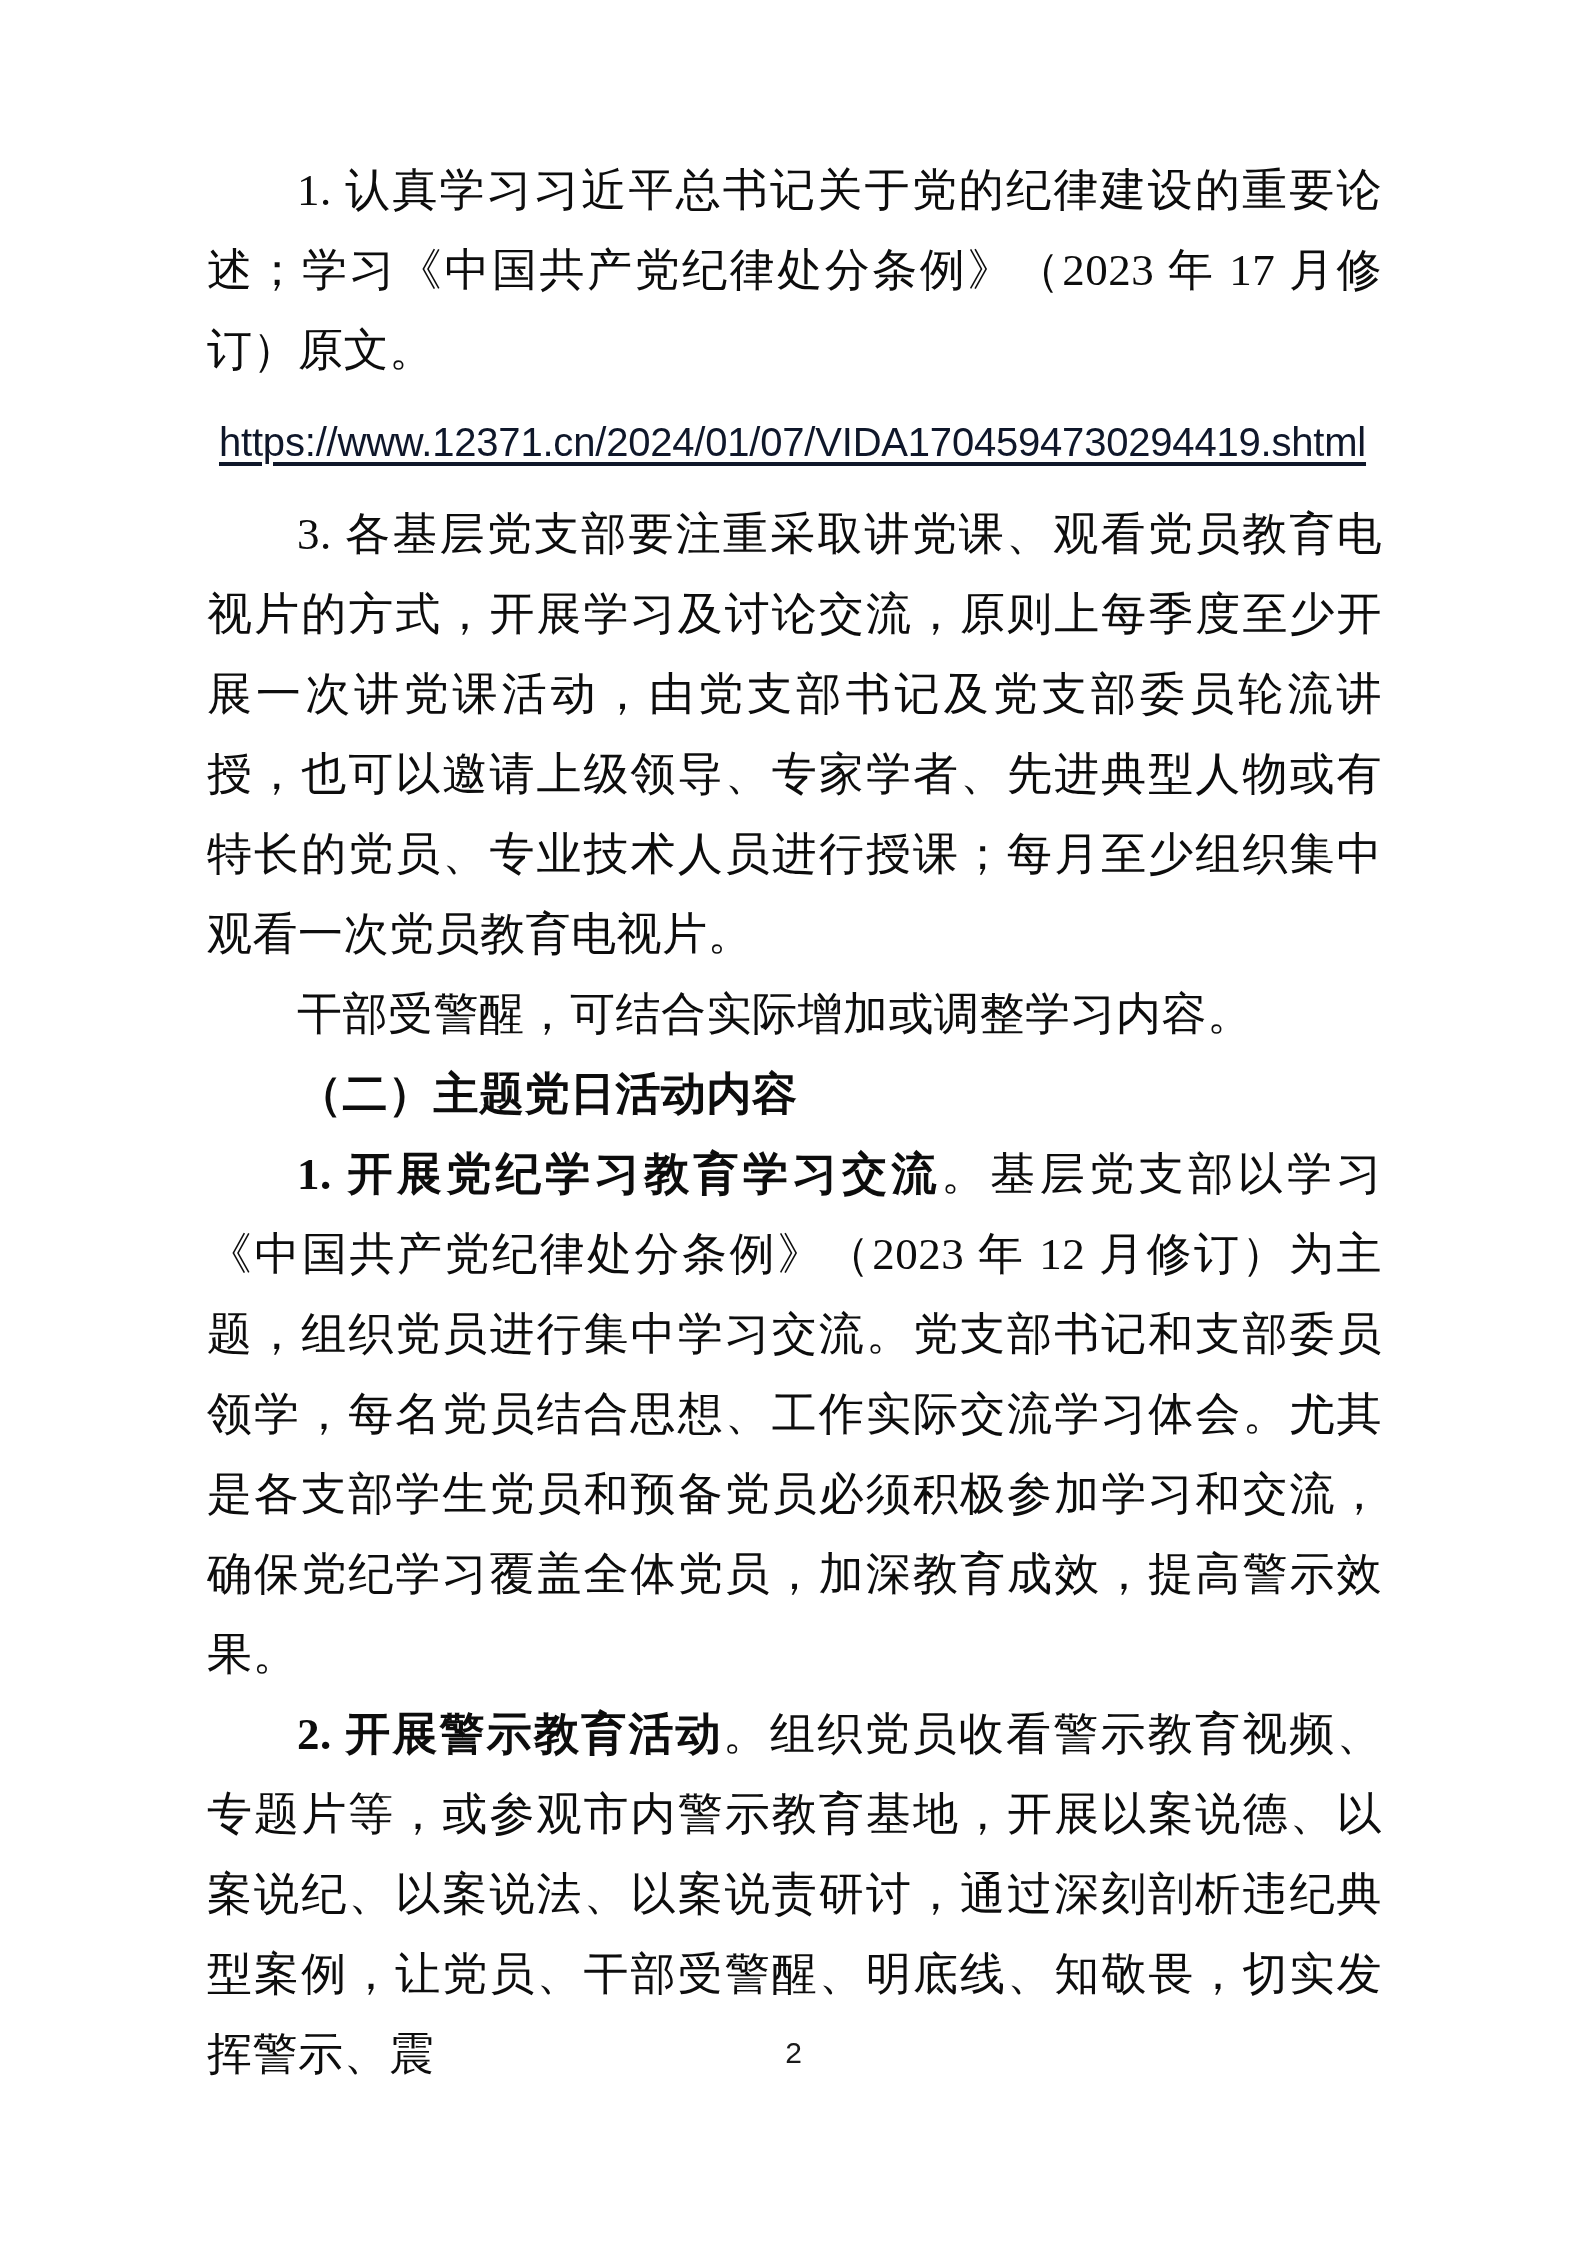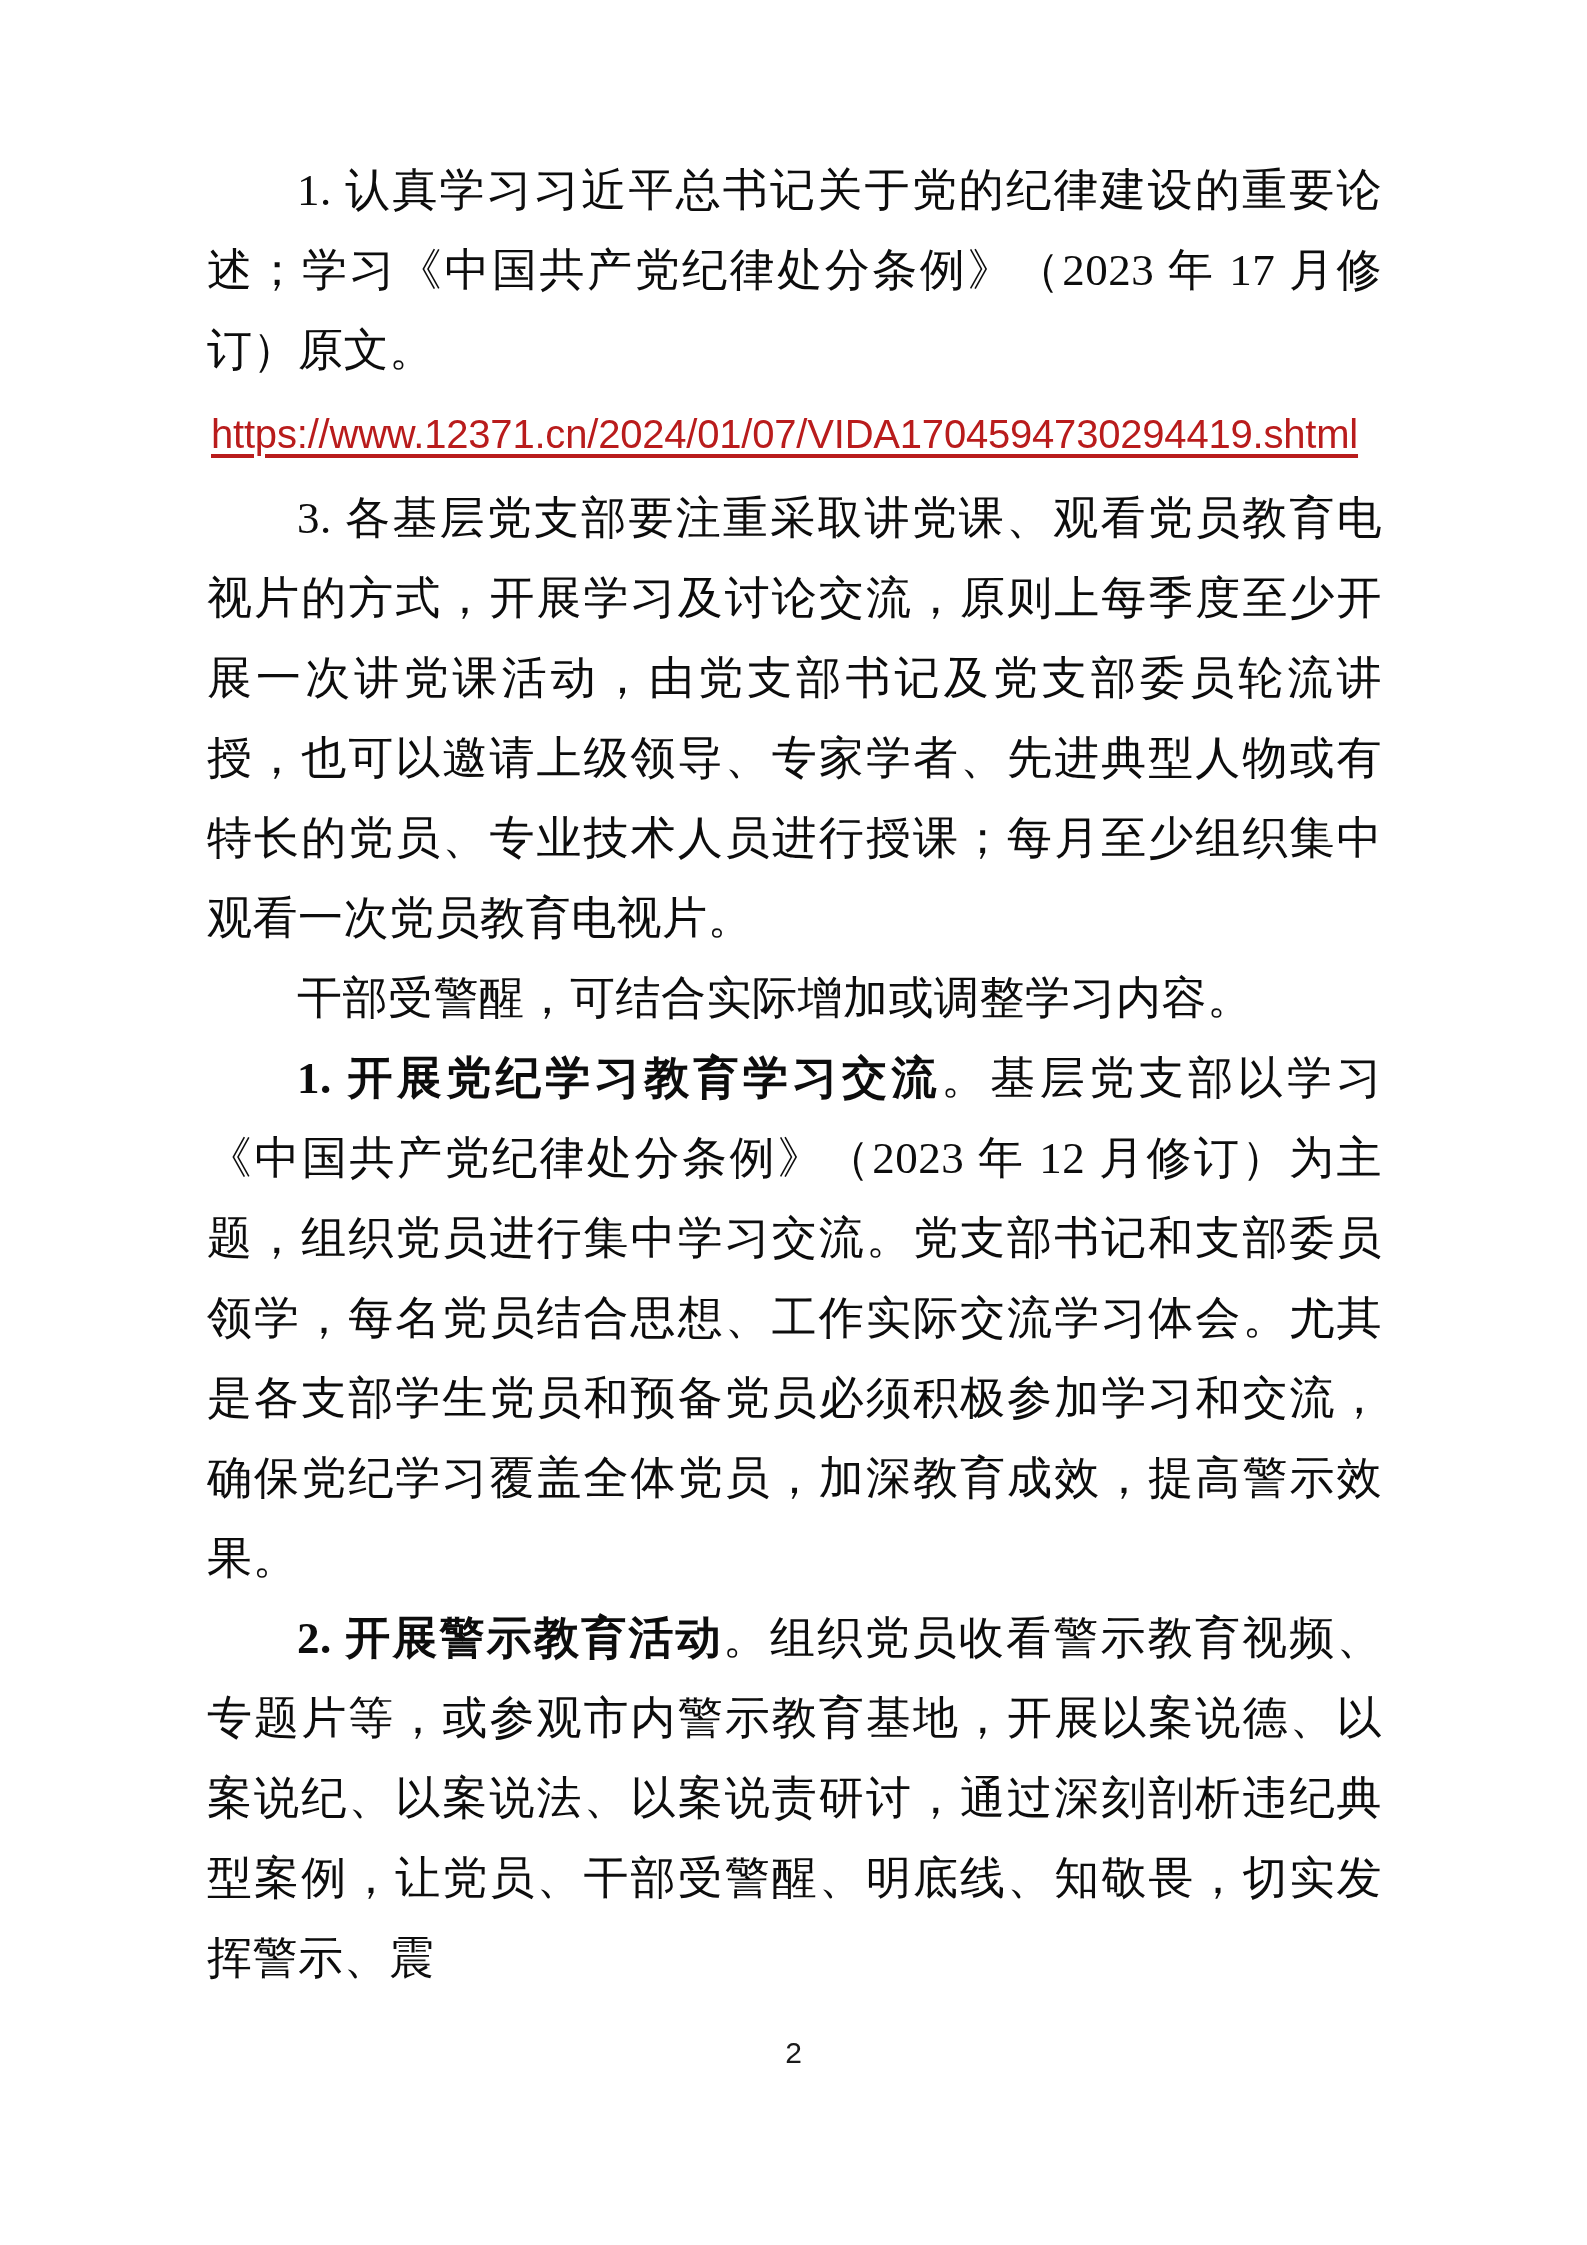--- a/index.html
+++ b/index.html
@@ -40,25 +40,25 @@
   }
   p.heading {
     font-weight: bold;
     text-indent: 90px;
   }
   .bold-run {
     font-weight: bold;
     margin-top: 36px;
   }
   .link-line {
-    margin: 4px;
+    margin: 12px;
     font-size: 40px;
     line-height: 80px;
     font-family: "Liberation Sans", "DejaVu Sans", sans-serif;
-    color: #b91c1c;
+    color: #0f172a;
     text-decoration: underline;
     text-underline-offset: 6px;
     letter-spacing: -0.2px;
     word-break: break-all;
     cursor: pointer;
   }
   .page-number {
     position: absolute;
     left: 0;
     right: 0;
@@ -79,20 +79,21 @@
 
     <p class="indent">1. 认真学习习近平总书记关于党的纪律建设的重要论述；学习《中国共产党纪律处分条例》（2023 年 17 月修订）原文。</p>
 
 
     <p class="link-line">https://www.12371.cn/2024/01/07/VIDA1704594730294419.shtml</p>
 
     <p class="indent">3. 各基层党支部要注重采取讲党课、观看党员教育电视片的方式，开展学习及讨论交流，原则上每季度至少开展一次讲党课活动，由党支部书记及党支部委员轮流讲授，也可以邀请上级领导、专家学者、先进典型人物或有特长的党员、专业技术人员进行授课；每月至少组织集中观看一次党员教育电视片。</p>
 
     <p class="indent">干部受警醒，可结合实际增加或调整学习内容。</p>
 
+    <p class="heading">（二）主题党日活动内容</p>
 
     <p class="indent"><span class="bold-run">1. 开展党纪学习教育学习交流</span><span>。基层党支部以学习《中国共产党纪律处分条例》（2023 年 12 月修订）为主题，组织党员进行集中学习交流。党支部书记和支部委员领学，每名党员结合思想、工作实际交流学习体会。尤其是各支部学生党员和预备党员必须积极参加学习和交流，确保党纪学习覆盖全体党员，加深教育成效，提高警示效果。</span></p>
 
     <p class="indent"><span class="bold-run">2. 开展警示教育活动</span><span>。组织党员收看警示教育视频、专题片等，或参观市内警示教育基地，开展以案说德、以案说纪、以案说法、以案说责研讨，通过深刻剖析违纪典型案例，让党员、干部受警醒、明底线、知敬畏，切实发挥警示、震</span></p>
 
   </div>
 
   <div class="page-number">2</div>
 
 </div>

